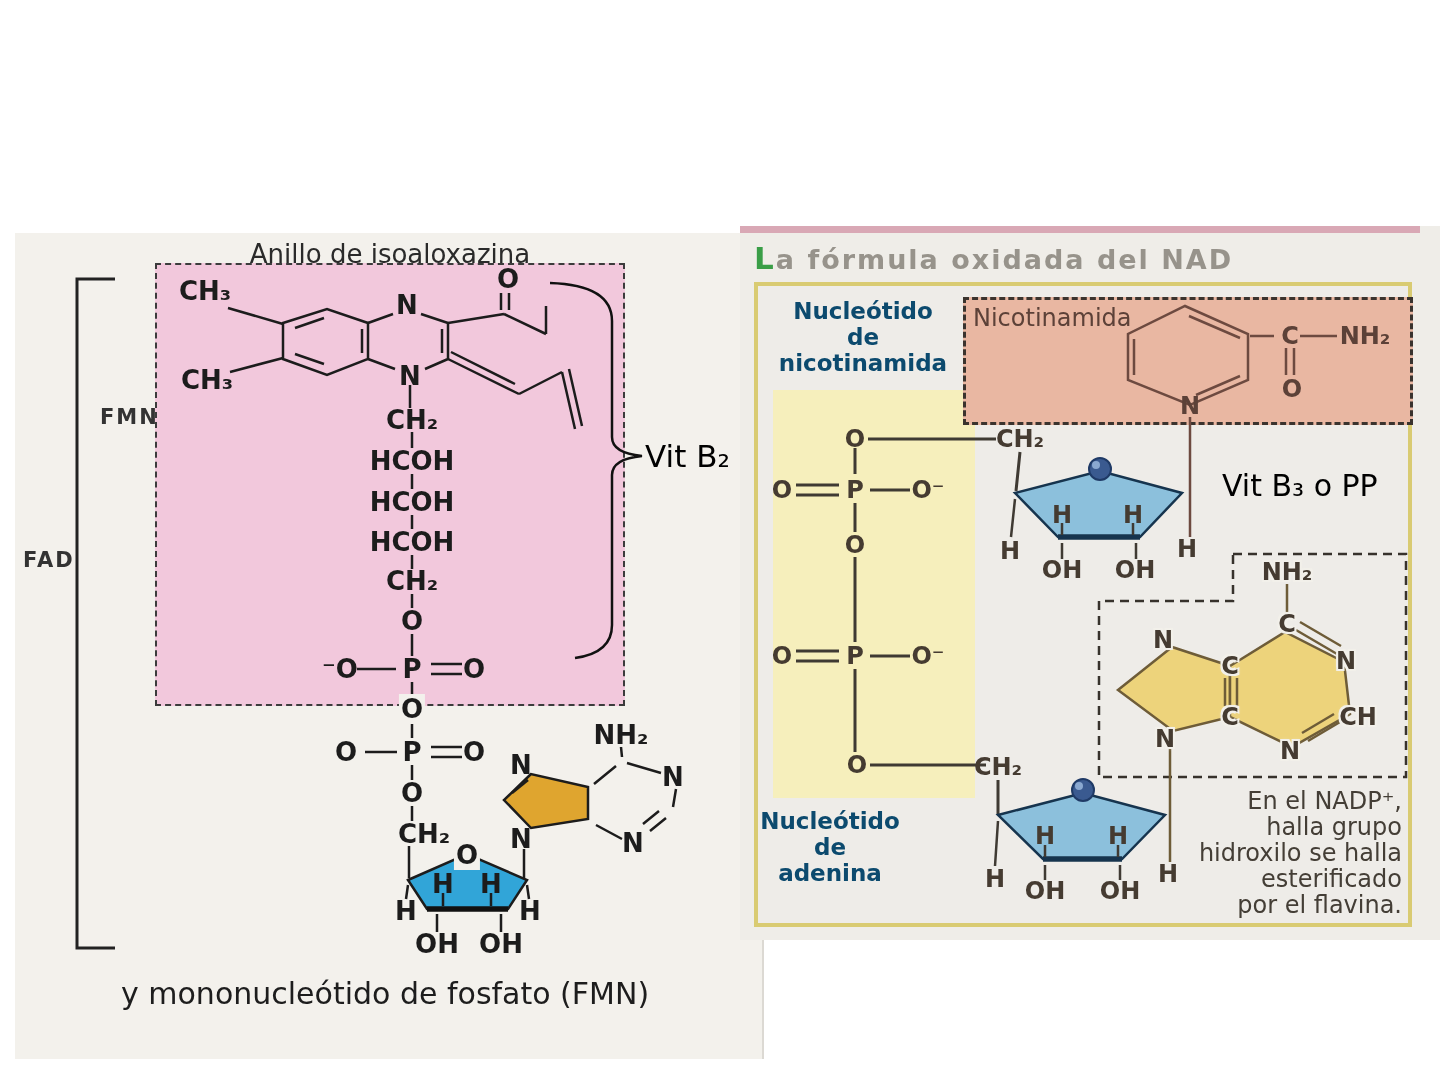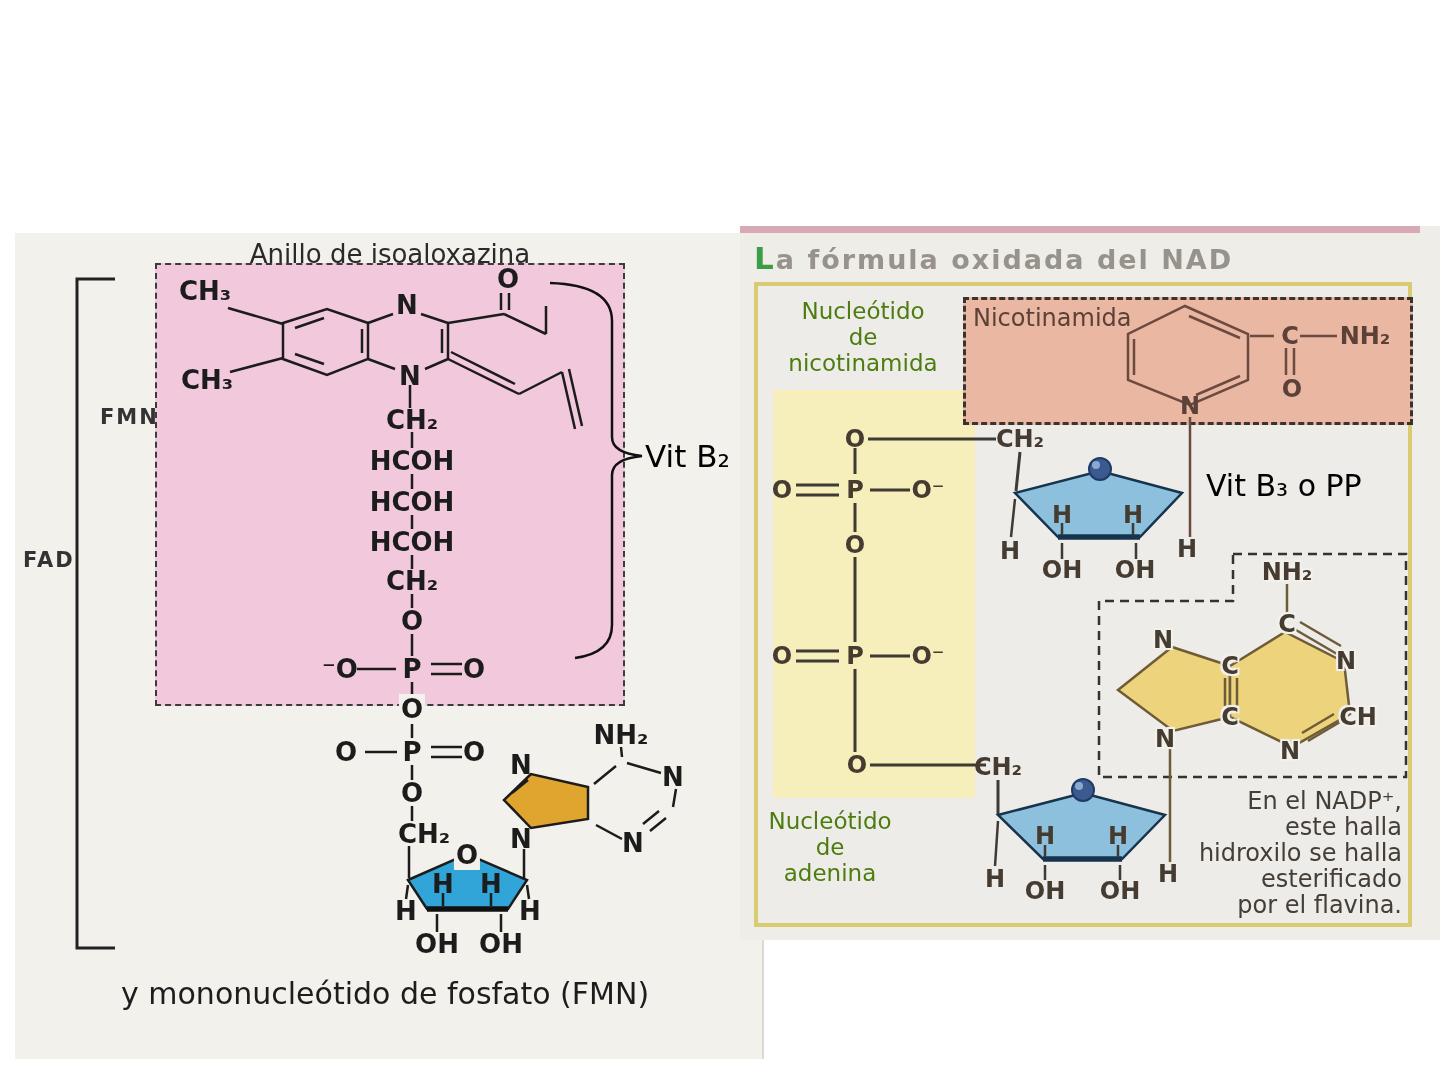--- a/index.html
+++ b/index.html
@@ -36,24 +36,24 @@
   
   .pink-strip{position:absolute;left:0;top:0;width:680px;height:7px;background:var(--pinkstrip);}
   .nad-header{position:absolute;left:14px;top:14px;font-size:27px;font-weight:bold;letter-spacing:2px;color:var(--header_gray);}
   .nad-header .lead{color:var(--green);font-size:31px;}
   .outer-box{position:absolute;left:14px;top:56px;width:658px;height:645px;border:4px solid var(--khaki);
              background:var(--box_bg);box-sizing:border-box;}
   .yellow-col{position:absolute;left:33px;top:164px;width:202px;height:408px;background:var(--yellowcol);}
   .salmon-box{position:absolute;left:223px;top:71px;width:450px;height:128px;background:var(--salmon);
               border:3px dashed #3a332e;box-sizing:border-box;}
   .nicotinamida-label{position:absolute;left:233px;top:78px;font-size:24px;color:var(--maroon);}
-  .nuc-label{position:absolute;text-align:center;font-size:23px;color:#4d7c0f;line-height:26px;width:200px;}
+  .nuc-label{position:absolute;text-align:center;font-size:23px;color:#0c4a6e;line-height:26px;width:200px;font-weight:bold;}
   #nuc-nic{left:23px;top:72px;}
   #nuc-ade{left:-10px;top:582px;}
-  .vitb3{position:absolute;left:466px;top:242px;font-size:30px;color:#000;}
+  .vitb3{position:absolute;left:482px;top:242px;font-size:30px;color:#000;}
   .nadp-note{position:absolute;left:372px;top:562px;width:290px;text-align:right;font-size:24px;
              color:#443e36;line-height:26px;}
   svg{position:absolute;left:0;top:0;}
 </style>
 </head>
 <body>
 
 <div class="slide">
 
 
@@ -226,20 +226,20 @@
     <div class="nuc-label" id="nuc-ade">
       <div>Nucleótido</div>
       <div>de</div>
       <div>adenina</div>
     </div>
 
     <span class="vitb3">Vit B₃ o PP</span>
 
     <div class="nadp-note">
       <div>En el NADP⁺,</div>
-      <div>este halla</div>
+      <div>halla grupo</div>
       <div>hidroxilo se halla</div>
       <div>esterificado</div>
       <div>por el flavina.</div>
     </div>
   </div>
 
 </div>
 
 </body></html>

